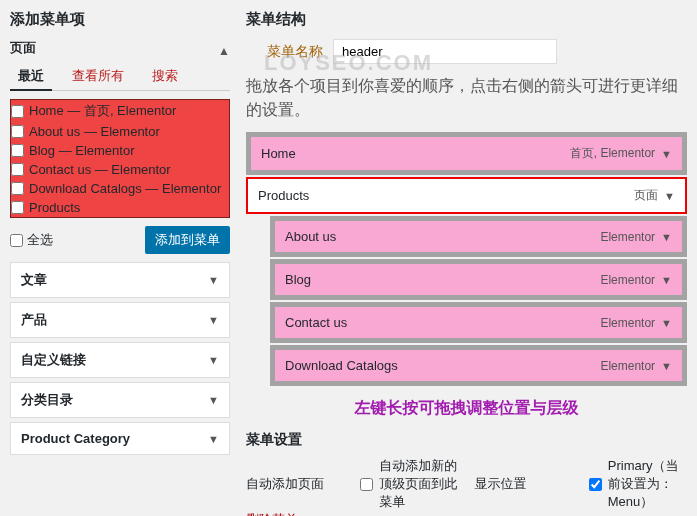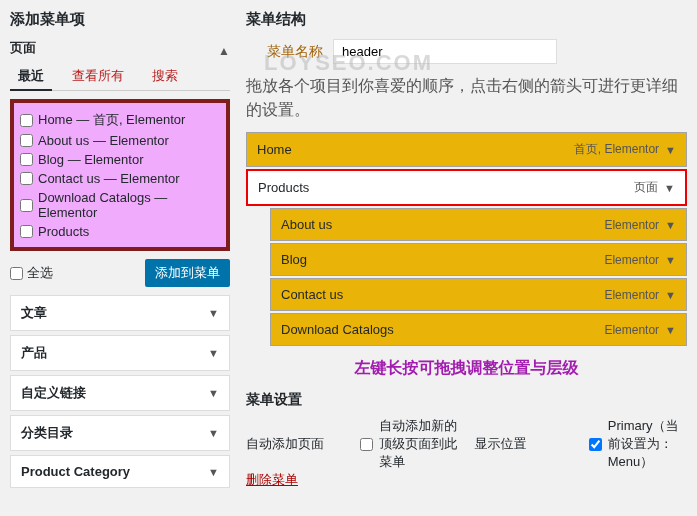--- a/index.html
+++ b/index.html
@@ -47,23 +47,22 @@
       color: #b91c1c;
       border-bottom: 2px solid transparent;
       margin-bottom: -1px;
     }
     .tab-item.active {
       color: #23282d;
       border-bottom: 2px solid #23282d;
       font-weight: 600;
     }
     .checkbox-list {
-      border: 4px solid #7f1d1d;
-      background: #f0abfc;
-      padding: 6px;
+      border: 1px solid #7f1d1d;
+      background: #ef4444;
       margin-bottom: 8px;
       max-height: 160px;
       overflow-y: auto;
     }
     .checkbox-item {
       display: flex;
       align-items: center;
       gap: 5px;
       padding: 2px 0;
       font-size: 13px;
@@ -148,22 +147,22 @@
       line-height: 1.5;
     }
     
     .menu-items-list {
       margin-bottom: 12px;
     }
     .menu-item-row {
       display: flex;
       align-items: center;
       justify-content: space-between;
-      background: #eab308;
-      border: 1px solid #a3a3a3;
+      background: #f9a8d4;
+      border: 5px solid #a3a3a3;
       padding: 8px 10px;
       margin-bottom: 2px;
       font-size: 13px;
     }
     .menu-item-row.highlighted {
       border: 2px solid #e00;
       background: #fff;
     }
     .menu-item-row.indented {
       margin-left: 24px;

